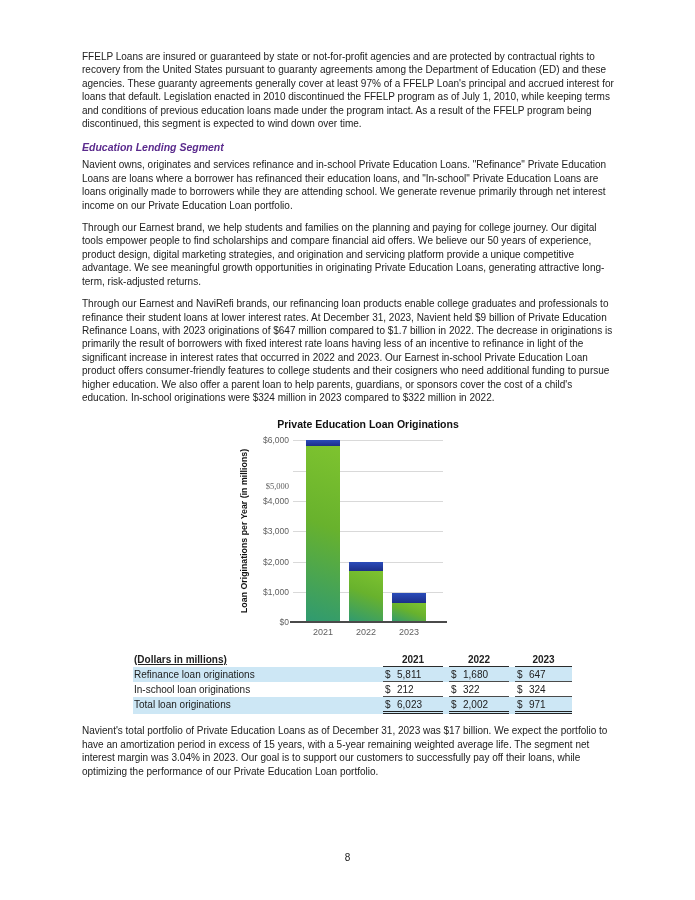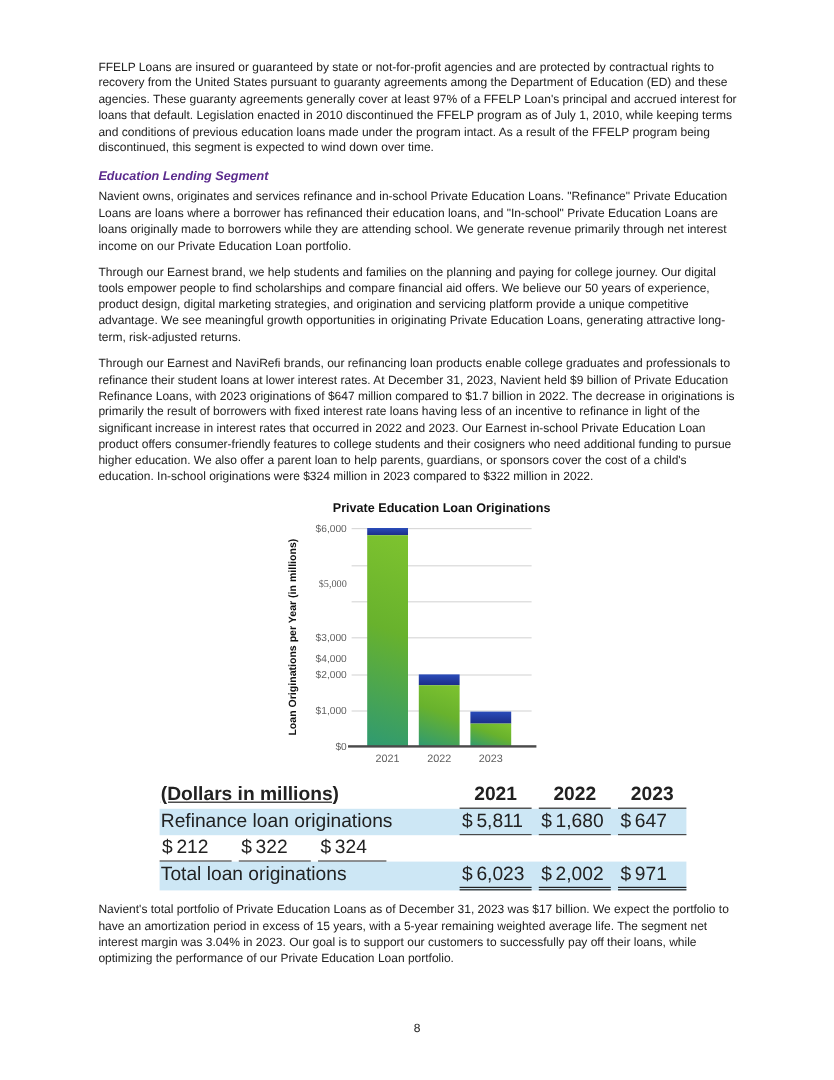--- a/index.html
+++ b/index.html
@@ -42,21 +42,21 @@
   .xlabel {
     position:absolute; top:209px; width:50px; text-align:center;
     font-size:9px; color:#5f5f5f;
   }
   .legend { margin:4px 0 0 60px; }
   .legend-item { display:flex; align-items:center; margin-bottom:4px; }
   .legend-swatch { width:8px; height:8px; margin-right:9px; flex:0 0 auto; }
   .legend-label { font-size:9.5px; font-weight:bold; color:#1a1a1a; }
 
   
-  .fin-table { margin:10px 0 0 51px; width:439px; font-size:16px; }
+  .fin-table { margin:10px 0 0 51px; width:439px; font-size:10px; }
   .trow { display:flex; align-items:stretch; }
   .trow.blue { background:#cde7f5; }
   .tlabel { width:250px; padding:1.5px 2px 1.5px 1px; }
   .tgroup { width:60px; display:flex; padding:1.5px 2px 1.5px 2px; }
   .tgroup.g3 { width:57px; }
   .tgap { width:6px; }
   .cur { width:12px; text-align:left; }
   .val { flex:1; }
   .thead .tlabel { font-weight:bold; text-decoration:underline; }
   .yhead { font-weight:bold; justify-content:center; border-bottom:1.5px solid #2b2b2b; }
@@ -100,21 +100,21 @@
           <div class="bar" style="left: 99px;">
             <div class="seg seg-0" style="height: 19.6px;"></div>
             <div class="seg seg-1" style="height: 9.8px;"></div>
           </div>
         </div>
       <div class="x-axis"></div>
     <div class="ytick" style="top: 199px;">$0</div>
         <div class="ytick" style="top: 168.667px;">$1,000</div>
         <div class="ytick" style="top: 138.333px;">$2,000</div>
         <div class="ytick" style="top: 108px;">$3,000</div>
-        <div class="ytick" style="top: 77.6667px; margin-top: 48px;">$4,000</div>
+        <div class="ytick" style="top: 77.6667px;">$4,000</div>
         <div class="ytick" style="top: 63px; font-family: Liberation Serif, serif;">$5,000</div>
         <div class="ytick" style="top: 17px;">$6,000</div>
         <div class="xlabel" style="left: 61px;">2021</div>
         <div class="xlabel" style="left: 104px;">2022</div>
         <div class="xlabel" style="left: 147px;">2023</div>
       </div>
   </div>
 
   <div class="fin-table">
     <div class="trow thead">
@@ -138,20 +138,21 @@
         <span class="val">1,680</span>
       </div>
       <div class="tgap"></div>
       <div class="tgroup g3 line">
         <span class="cur">$</span>
         <span class="val">647</span>
       </div>
     </div>
 
     <div class="trow">
+      <div class="tlabel">In-school loan originations</div>
       <div class="tgroup line">
         <span class="cur">$</span>
         <span class="val">212</span>
       </div>
       <div class="tgap"></div>
       <div class="tgroup line">
         <span class="cur">$</span>
         <span class="val">322</span>
       </div>
       <div class="tgap"></div>

